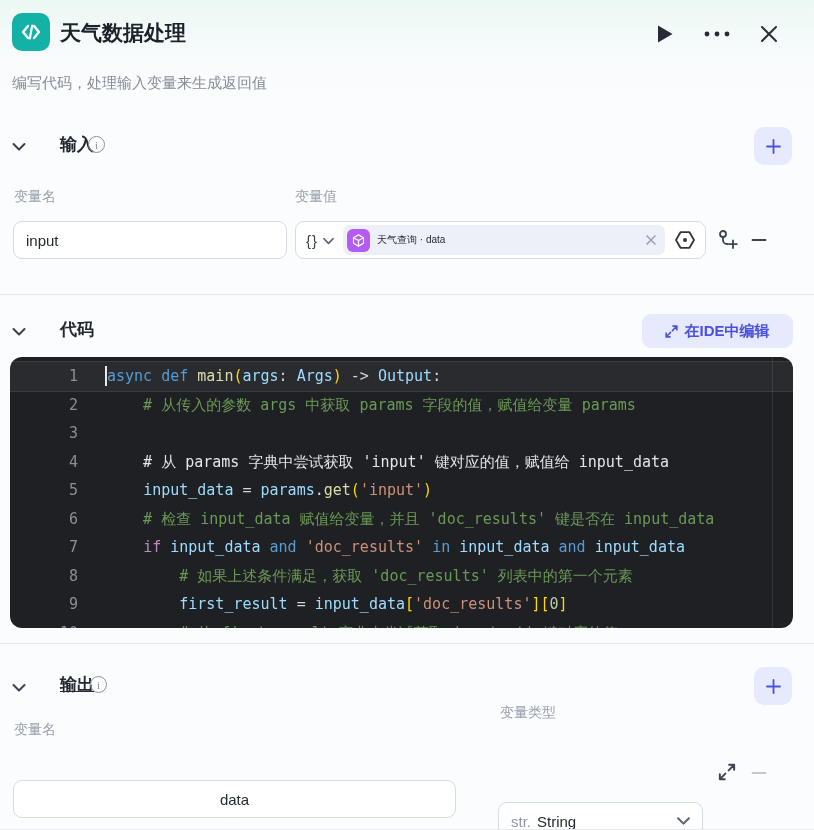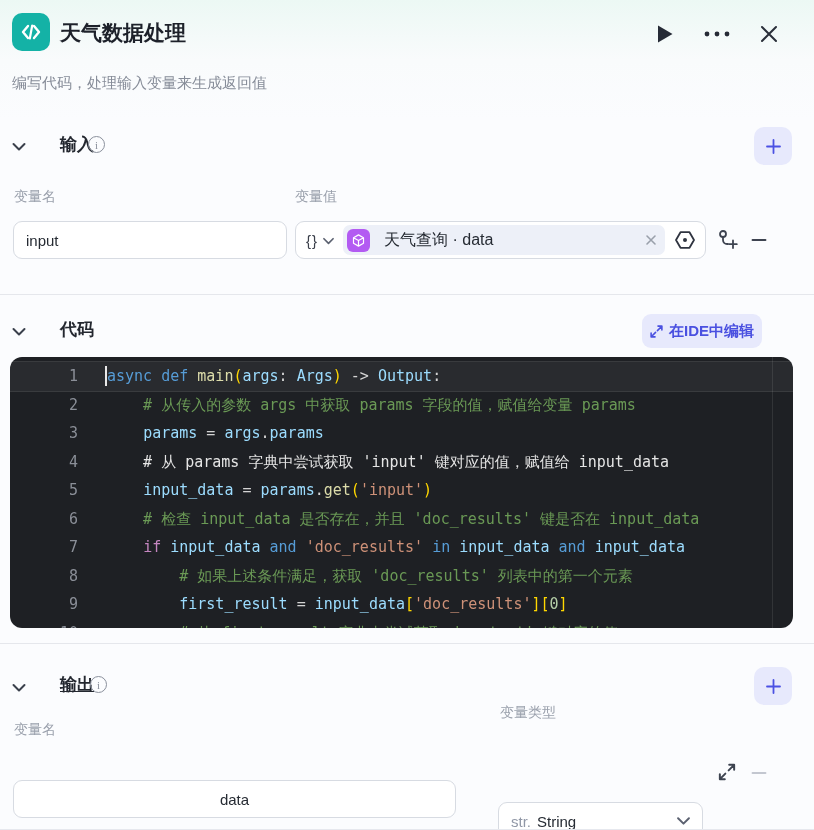--- a/index.html
+++ b/index.html
@@ -37,29 +37,29 @@
   }
   .value-box{
     position:absolute; left:295px; top:221px; width:411px; height:38px;
     border:1px solid #d7dbe2; border-radius:9px; background:#fff; display:flex; align-items:center; padding:0 8px 0 10px;
   }
   .brace{ font-size:15px; color:#3a3f4a; letter-spacing:1px; }
   .vb-chev{ width:11px; height:11px; color:#5b6170; margin:2px 0 0 5px; }
   .ref-pill{ margin-left:9px; height:30px; flex:1; background:#edf0f8; border-radius:7px;
              display:flex; align-items:center; padding:0 8px 0 4px; min-width:0; }
   .plugin-icon{ width:23px; height:23px; background:#b35bf2; border-radius:6px; display:flex; align-items:center; justify-content:center; flex:none;}
-  .ref-label{ margin-left:14px; font-size:16px; color:#262b33; white-space:nowrap; overflow:hidden; flex:1; }
+  .ref-label{ margin-left:7px; font-size:10px; color:#262b33; white-space:nowrap; overflow:hidden; flex:1; }
   .pill-x{ width:12px; height:12px; color:#9aa0ab; flex:none; margin-left:6px; cursor:pointer;}
   .hex-btn{ width:24px; height:24px; margin-left:8px; color:#2f3440; cursor:pointer; flex:none;}
   .row-icon{ position:absolute; width:22px; height:22px; color:#3d4350; cursor:pointer; }
   .minus-icon{ position:absolute; width:18px; height:18px; color:#3d4350; cursor:pointer; }
 
   
   .ide-btn{
-    position:absolute; left:642px; top:314px; width:120px; height:34px; background:#e7e9fc; border-radius:9px;
+    position:absolute; left:642px; top:314px; width:151px; height:34px; background:#e7e9fc; border-radius:9px;
     display:flex; align-items:center; justify-content:center; gap:6px; color:#4a50e0; font-size:15px; font-weight:700; cursor:pointer;
   }
   .editor{
     position:absolute; left:10px; top:357px; width:783px; height:271px; background:#1e2024;
     border-radius:12px; overflow:hidden; font-family:"DejaVu Sans Mono",monospace; font-size:15px;
   }
   .editor-scrollline{ position:absolute; top:0; right:20px; width:1px; height:100%; background:rgba(255,255,255,0.09); }
   .lines{ position:absolute; top:5px; left:0; width:100%; }
   .cline{ display:flex; height:28.5px; line-height:28.5px; white-space:pre; }
   .cline.cur{ background:rgba(255,255,255,0.05); box-shadow:0 1px 0 rgba(255,255,255,0.12), 0 -1px 0 rgba(255,255,255,0.12); }
@@ -170,24 +170,24 @@
     <svg width="13" height="13" viewBox="0 0 14 14">
       <path d="M8.6 1.2 H12.8 V5.4 M5.4 12.8 H1.2 V8.6 M12.4 1.6 L8 6 M1.6 12.4 L6 8" fill="none" stroke="currentColor" stroke-width="1.7" stroke-linecap="round" stroke-linejoin="round"></path>
     </svg>
     <span>在IDE中编辑</span>
   </div>
 
   <div class="editor">
     <div class="lines">
         <div class="cline cur"><span class="lnum">1</span><span class="lcode"><span class="caret"></span><span style="color: rgb(86, 156, 214);">async </span><span style="color: rgb(86, 156, 214);">def </span><span style="color: rgb(220, 220, 170);">main</span><span style="color: rgb(255, 215, 0);">(</span><span style="color: rgb(156, 220, 254);">args</span><span style="color: rgb(212, 212, 212);">: </span><span style="color: rgb(156, 220, 254);">Args</span><span style="color: rgb(255, 215, 0);">)</span><span style="color: rgb(212, 212, 212);"> -&gt; </span><span style="color: rgb(156, 220, 254);">Output</span><span style="color: rgb(212, 212, 212);">:</span></span></div>
         <div class="cline"><span class="lnum">2</span><span class="lcode"><span style="color: rgb(106, 153, 85);">    # 从传入的参数 args 中获取 params 字段的值，赋值给变量 params</span></span></div>
-        <div class="cline"><span class="lnum">3</span><span class="lcode"><span style="color: rgb(212, 212, 212);">    </span><span style="color: rgb(156, 220, 254);">params</span><span style="color: rgb(212, 212, 212);"> = </span><span style="color: rgb(156, 220, 254);">args</span><span style="color: rgb(212, 212, 212);">.</span><span style="color: rgb(156, 220, 254);">params</span></span></div>
+        <div class="cline"><span class="lnum">3</span></div>
         <div class="cline"><span class="lnum">4</span><span class="lcode"><span style="color: #e5e5e5;">    # 从 params 字典中尝试获取 'input' 键对应的值，赋值给 input_data</span></span></div>
         <div class="cline"><span class="lnum">5</span><span class="lcode"><span style="color: rgb(212, 212, 212);">    </span><span style="color: rgb(156, 220, 254);">input_data</span><span style="color: rgb(212, 212, 212);"> = </span><span style="color: rgb(156, 220, 254);">params</span><span style="color: rgb(212, 212, 212);">.</span><span style="color: rgb(220, 220, 170);">get</span><span style="color: rgb(255, 215, 0);">(</span><span style="color: rgb(206, 145, 120);">'input'</span><span style="color: rgb(255, 215, 0);">)</span></span></div>
-        <div class="cline"><span class="lnum">6</span><span class="lcode"><span style="color: rgb(106, 153, 85);">    # 检查 input_data 是否存在，并且 'doc_results' 键是否在 input_data</span></span></div>
+        <div class="cline"><span class="lnum">6</span><span class="lcode"><span style="color: rgb(106, 153, 85);">    # 检查 input_data 赋值给变量，并且 'doc_results' 键是否在 input_data</span></span></div>
         <div class="cline"><span class="lnum">7</span><span class="lcode"><span style="color: rgb(212, 212, 212);">    </span><span style="color: rgb(197, 134, 192);">if</span><span style="color: rgb(212, 212, 212);"> </span><span style="color: rgb(156, 220, 254);">input_data</span><span style="color: rgb(212, 212, 212);"> </span><span style="color: rgb(86, 156, 214);">and</span><span style="color: rgb(212, 212, 212);"> </span><span style="color: rgb(206, 145, 120);">'doc_results'</span><span style="color: rgb(212, 212, 212);"> </span><span style="color: rgb(86, 156, 214);">in</span><span style="color: rgb(212, 212, 212);"> </span><span style="color: rgb(156, 220, 254);">input_data</span><span style="color: rgb(212, 212, 212);"> </span><span style="color: rgb(86, 156, 214);">and</span><span style="color: rgb(212, 212, 212);"> </span><span style="color: rgb(156, 220, 254);">input_data</span></span></div>
         <div class="cline"><span class="lnum">8</span><span class="lcode"><span style="color: rgb(106, 153, 85);">        # 如果上述条件满足，获取 'doc_results' 列表中的第一个元素</span></span></div>
         <div class="cline"><span class="lnum">9</span><span class="lcode"><span style="color: rgb(212, 212, 212);">        </span><span style="color: rgb(156, 220, 254);">first_result</span><span style="color: rgb(212, 212, 212);"> = </span><span style="color: rgb(156, 220, 254);">input_data</span><span style="color: rgb(255, 215, 0);">[</span><span style="color: rgb(206, 145, 120);">'doc_results'</span><span style="color: rgb(255, 215, 0);">][</span><span style="color: rgb(181, 206, 168);">0</span><span style="color: rgb(255, 215, 0);">]</span></span></div>
         <div class="cline"><span class="lnum">10</span><span class="lcode"><span style="color: rgb(106, 153, 85);">        # 从 first_result 字典中尝试获取 'content' 键对应的值</span></span></div>
       </div>
     <div class="editor-scrollline"></div>
   </div>
 
   <div class="divider" style="top:643px;"></div>
 

